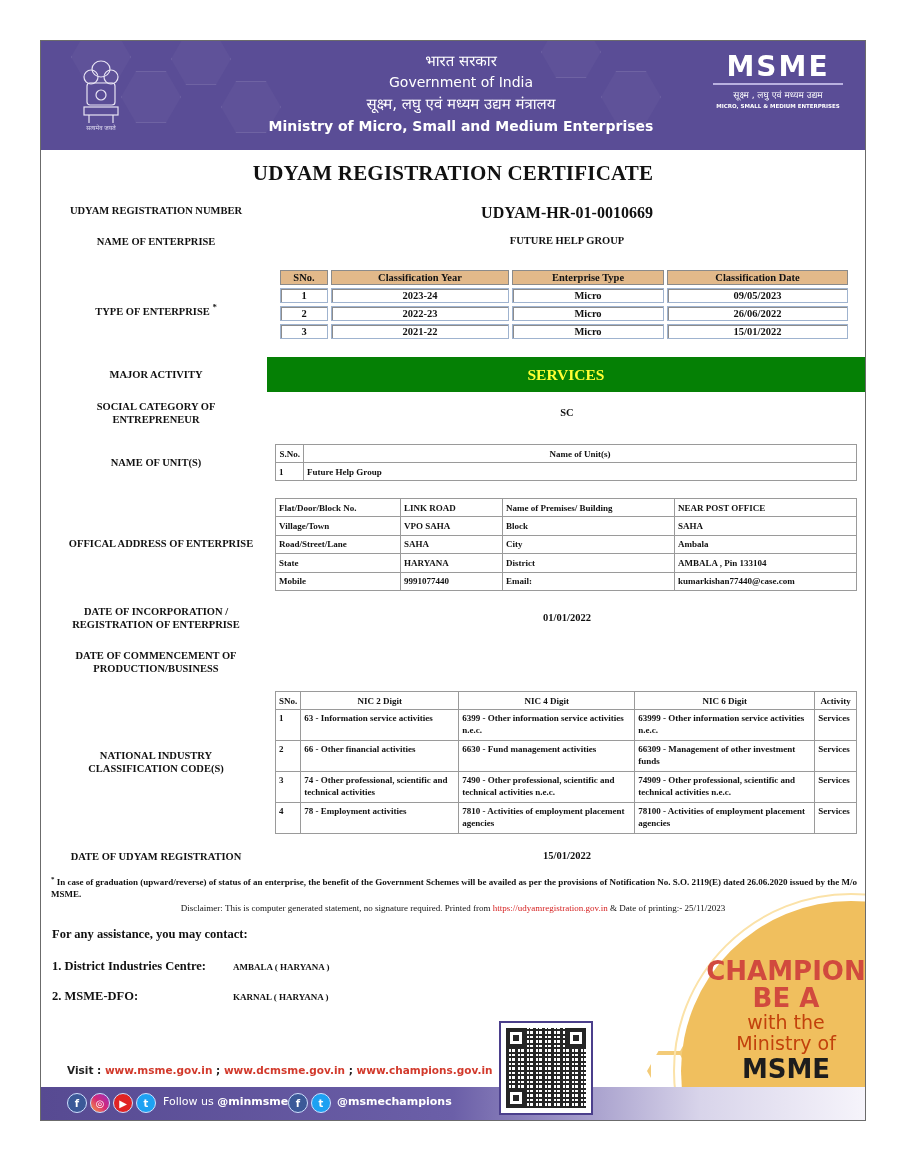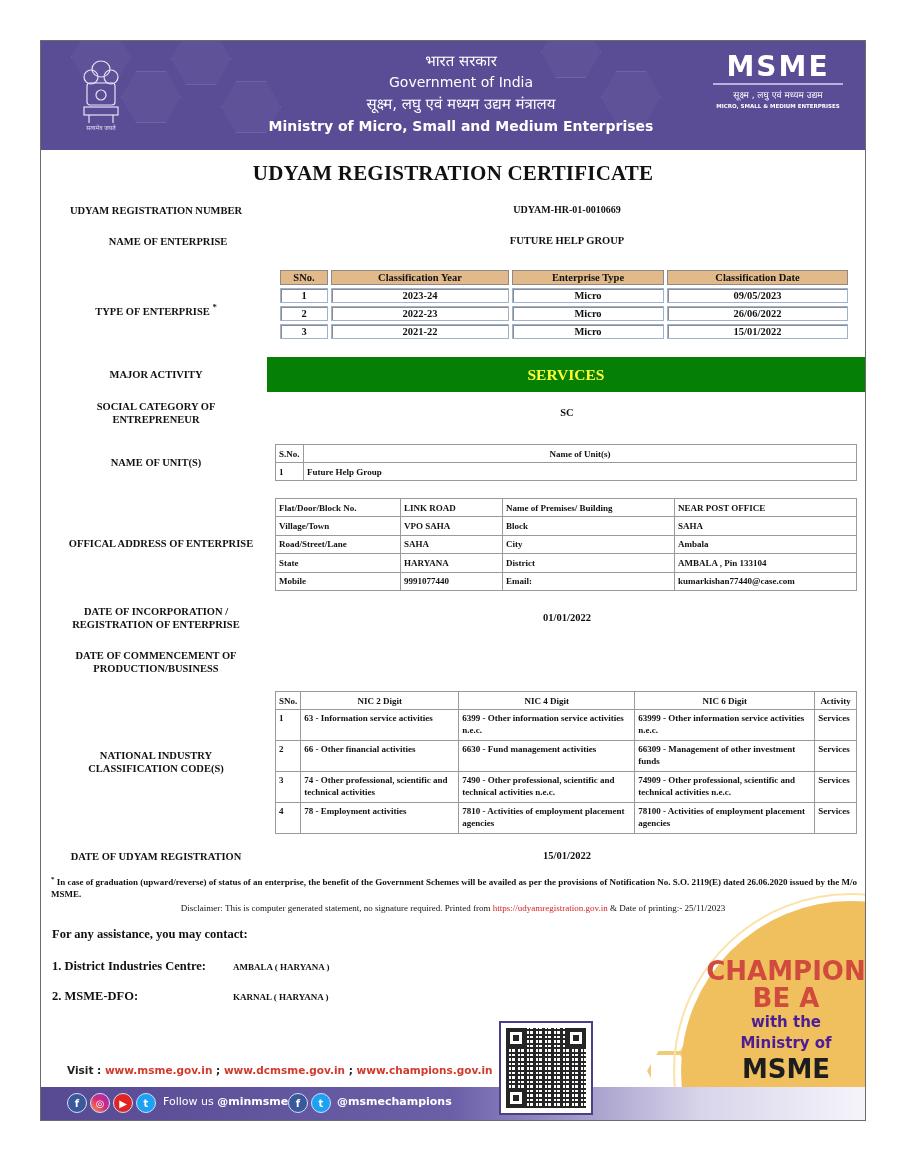--- a/index.html
+++ b/index.html
@@ -53,21 +53,21 @@
   }
 
   .lbl {
     position: absolute; width: 230px; text-align: center;
     font-size: 10.5px; font-weight: bold; line-height: 13px;
   }
   .val {
     position: absolute; left: 226px; width: 600px; text-align: center;
     font-size: 10.5px; font-weight: bold;
   }
-  .val.big { font-size: 10px; text-align: center; }
+  .val.big { font-size: 16px; text-align: center; }
 
   
   table { border-collapse: separate; font-family: "Liberation Serif", serif; }
   .cls-table {
     position: absolute; left: 236px; top: 226px; width: 574px;
     border-spacing: 3px; font-size: 10.5px; font-weight: bold;
   }
   .cls-table th {
     background: #e2b98a; border: 1px solid #8b8b8b; height: 15px; text-align: center; font-weight: bold;
   }
@@ -147,21 +147,21 @@
     background: #f0bf5e;
   }
   .champion-ring {
     position: absolute; left: 632px; top: 852px; width: 356px; height: 356px; border-radius: 50%;
     border: 2px solid #fbe2a8;
   }
   .hexline { position: absolute; width: 46px; height: 40px; border: 4px solid #f3cb78;
     clip-path: polygon(25% 0, 75% 0, 100% 50%, 75% 100%, 25% 100%, 0 50%); }
   .champion-text { position: absolute; left: 660px; top: 917px; width: 170px; text-align: center; font-family: "DejaVu Sans", sans-serif; }
   .champion-text .c1 { color: #d14a3e; font-size: 26px; font-weight: bold; line-height: 27px; }
-  .champion-text .c2 { color: #4c1d95; font-size: 15px; font-weight: bold; line-height: 21px; }
+  .champion-text .c2 { color: #c2410c; font-size: 19px; font-weight: normal; line-height: 21px; }
   .champion-text .c3 { color: #1d1d1d; font-size: 26px; font-weight: bold; line-height: 30px; }
 </style>
 </head>
 <body>
 
 <div class="page">
 
   <div class="banner">
     <div class="hex" style="left:30px;top:-10px"></div>
     <div class="hex" style="left:80px;top:30px"></div>
@@ -196,21 +196,21 @@
       <div class="hi">सूक्ष्म , लघु एवं मध्यम उद्यम</div>
       <div class="en">MICRO, SMALL &amp; MEDIUM ENTERPRISES</div>
     </div>
   </div>
 
   <div class="title">UDYAM REGISTRATION CERTIFICATE</div>
 
   <div class="lbl" style="left:0;top:163px;">UDYAM REGISTRATION NUMBER</div>
   <div class="val big" style="top:163px;">UDYAM-HR-01-0010669</div>
 
-  <div class="lbl" style="left:12px;top:194px;">NAME OF ENTERPRISE</div>
+  <div class="lbl" style="left:0;top:194px;">NAME OF ENTERPRISE</div>
   <div class="val" style="top:194px;">FUTURE HELP GROUP</div>
 
   <div class="lbl" style="left:0;top:260px;">
     <span>TYPE OF ENTERPRISE</span>
     <sup>*</sup>
   </div>
   <table class="cls-table">
     <thead>
       <tr>
         <th style="width:48px">SNo.</th>
@@ -247,21 +247,21 @@
   <div class="lbl" style="left:0;top:359px;">
     <div>SOCIAL CATEGORY OF</div>
     <div>ENTREPRENEUR</div>
   </div>
   <div class="val" style="top:366px;">SC</div>
 
   <div class="lbl" style="left:0;top:415px;">NAME OF UNIT(S)</div>
   <table class="grid units-table">
     <tbody>
         <tr>
-      <th style="width:28px;text-align:left">S.No.</th>
+      <th style="width:28px;text-align:right">S.No.</th>
       <th>Name of Unit(s)</th>
     </tr>
     <tr>
       <td>1</td>
       <td>Future Help Group</td>
     </tr>
   </tbody>
     </table>
 
   <div class="lbl" style="left:0;top:496px;width:240px;">OFFICAL ADDRESS OF ENTERPRISE</div>

